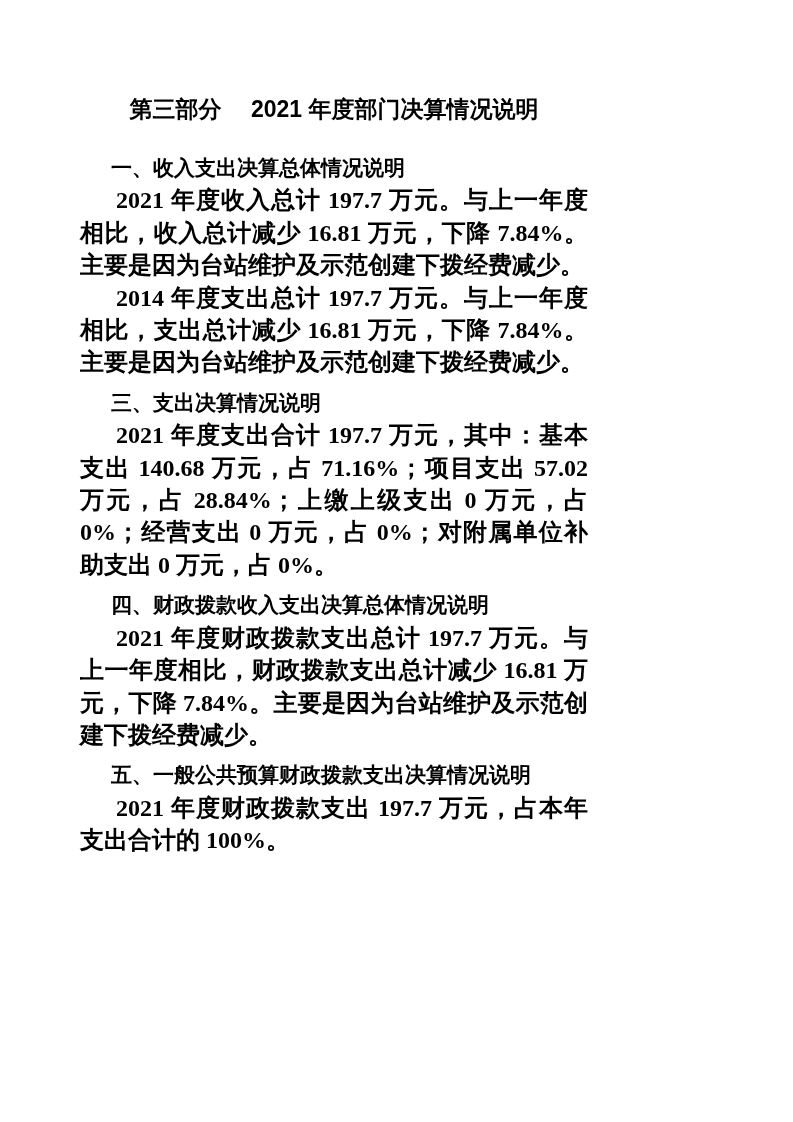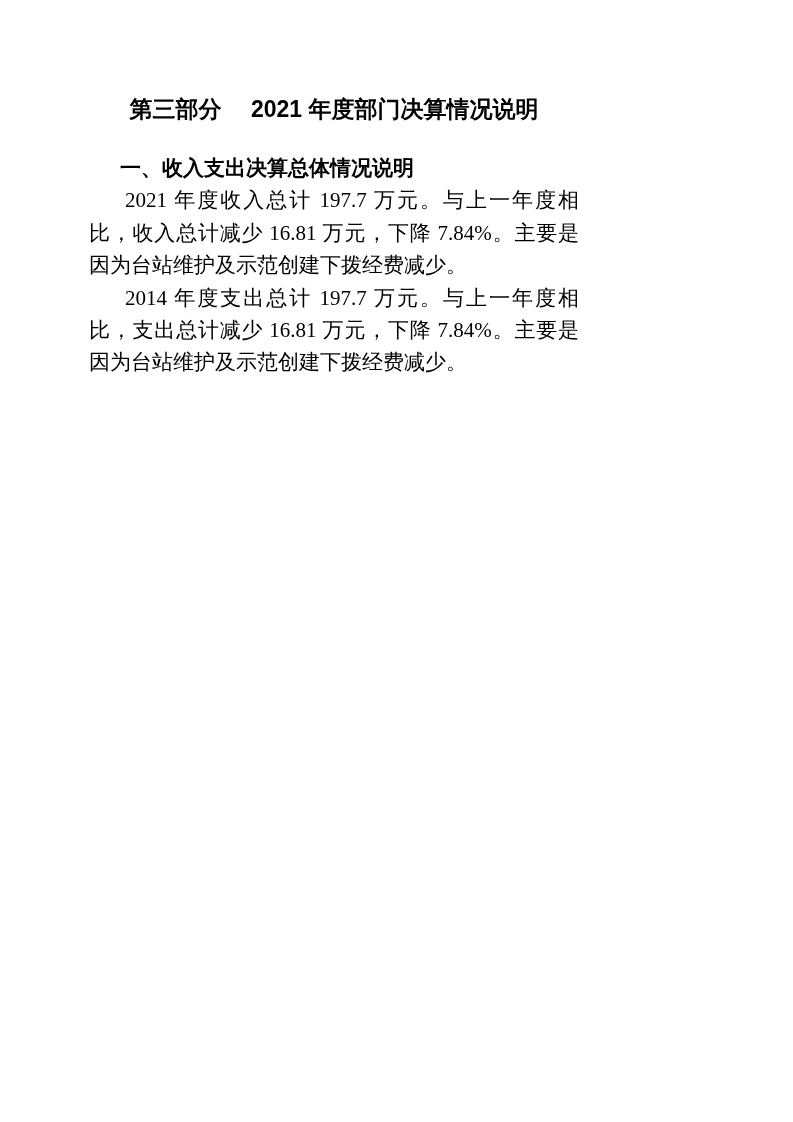--- a/index.html
+++ b/index.html
@@ -30,44 +30,53 @@
   .heading {
     margin: 0;
     font-size: 21px;
     line-height: 32.4px;
     font-weight: bold;
     text-indent: 31px;
     font-family: "Liberation Sans", "DejaVu Sans", sans-serif;
   }
   .para {
     margin: 0;
-    font-size: 21px;
+    font-size: 24px;
     line-height: 32.4px;
     text-align: justify;
     text-indent: 36px;
     word-break: break-all;
+    font-weight: bold;
   }
-  section { margin: 17px; padding: 0; }
+  section { margin: 8px; padding: 0; }
 </style>
 </head>
 <body>
 
 <div class="page">
 
   <h1 class="doc-title">第三部分　 2021 年度部门决算情况说明</h1>
 
   <section>
     <h2 class="heading">一、收入支出决算总体情况说明</h2>
     <p class="para">2021 年度收入总计 197.7 万元。与上一年度相比，收入总计减少 16.81 万元，下降 7.84%。主要是因为台站维护及示范创建下拨经费减少。</p>
     <p class="para">2014 年度支出总计 197.7 万元。与上一年度相比，支出总计减少 16.81 万元，下降 7.84%。主要是因为台站维护及示范创建下拨经费减少。</p>
   </section>
 
   <section>
   </section>
 
-
   <section>
+    <h2 class="heading">三、支出决算情况说明</h2>
+    <p class="para">2021 年度支出合计 197.7 万元，其中：基本支出 140.68 万元，占 71.16%；项目支出 57.02 万元，占 28.84%；上缴上级支出 0 万元，占 0%；经营支出 0 万元，占 0%；对附属单位补助支出 0 万元，占 0%。</p>
   </section>
 
   <section>
+    <h2 class="heading">四、财政拨款收入支出决算总体情况说明</h2>
+    <p class="para">2021 年度财政拨款支出总计 197.7 万元。与上一年度相比，财政拨款支出总计减少 16.81 万元，下降 7.84%。主要是因为台站维护及示范创建下拨经费减少。</p>
+  </section>
+
+  <section>
+    <h2 class="heading">五、一般公共预算财政拨款支出决算情况说明</h2>
+    <p class="para">2021 年度财政拨款支出 197.7 万元，占本年支出合计的 100%。</p>
   </section>
 
 </div>
 
 </body></html>

